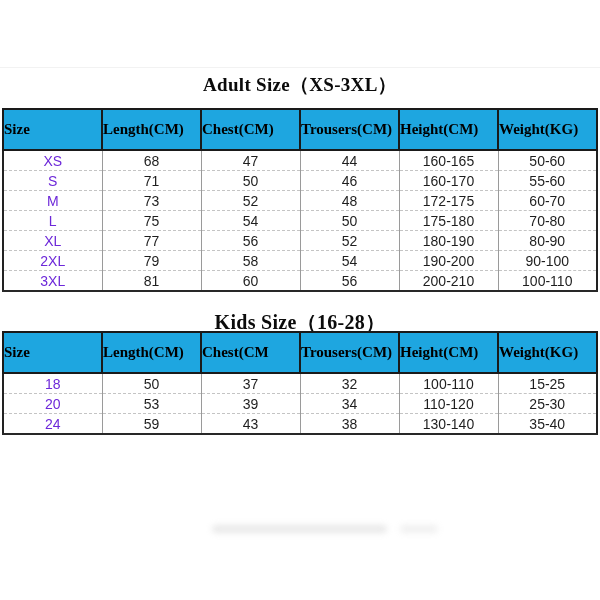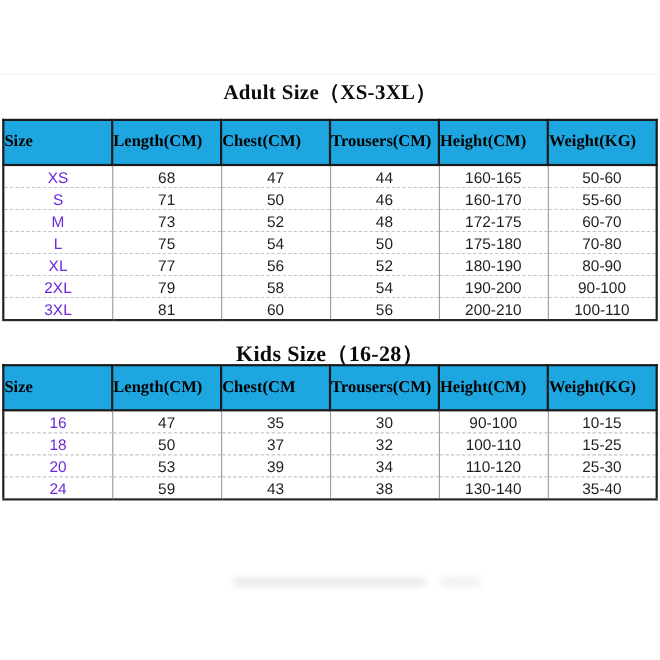--- a/index.html
+++ b/index.html
@@ -184,28 +184,20 @@
           <th>Size</th>
           <th>Length(CM)</th>
           <th>Chest(CM</th>
           <th>Trousers(CM)</th>
           <th>Height(CM)</th>
           <th>Weight(KG)</th>
         </tr>
       </thead>
       <tbody>
         <tr>
-          <td class="size-cell">16</td>
-          <td class="value-cell">47</td>
-          <td class="value-cell">35</td>
-          <td class="value-cell">30</td>
-          <td class="value-cell">90-100</td>
-          <td class="value-cell">10-15</td>
-        </tr>
-        <tr>
           <td class="size-cell">18</td>
           <td class="value-cell">50</td>
           <td class="value-cell">37</td>
           <td class="value-cell">32</td>
           <td class="value-cell">100-110</td>
           <td class="value-cell">15-25</td>
         </tr>
         <tr>
           <td class="size-cell">20</td>
           <td class="value-cell">53</td>

